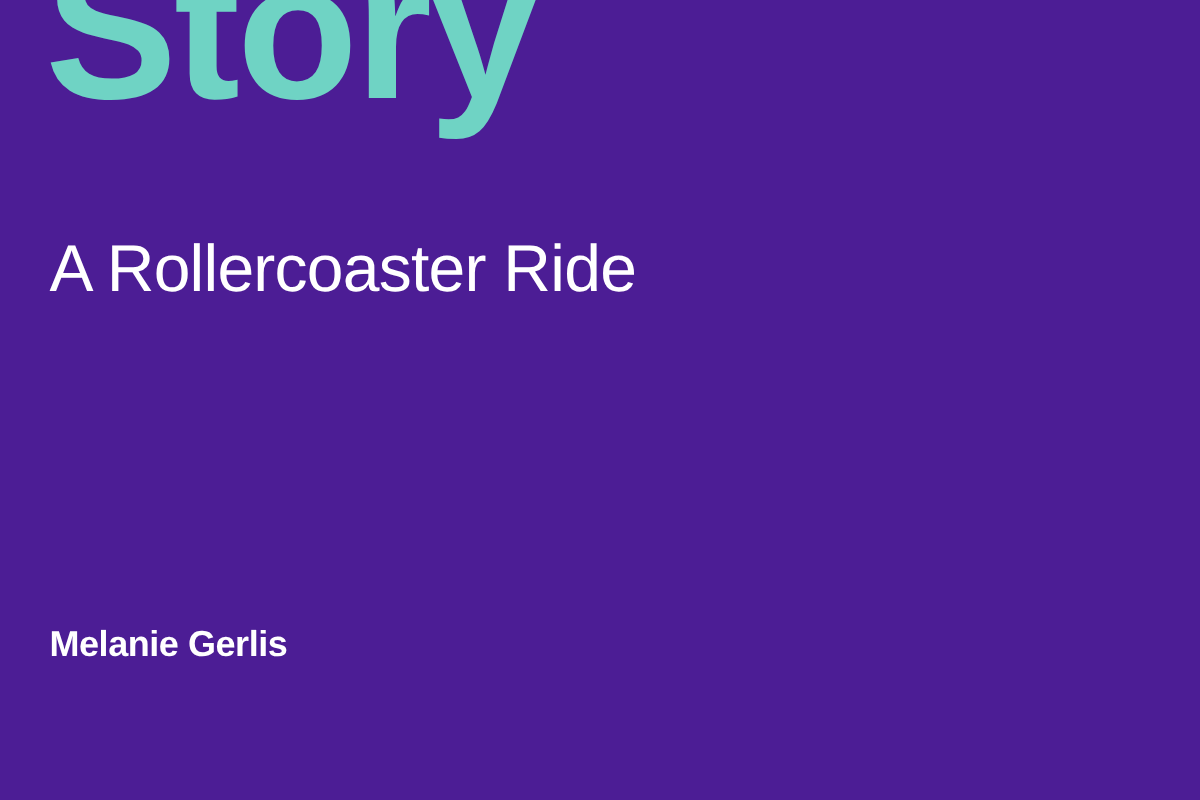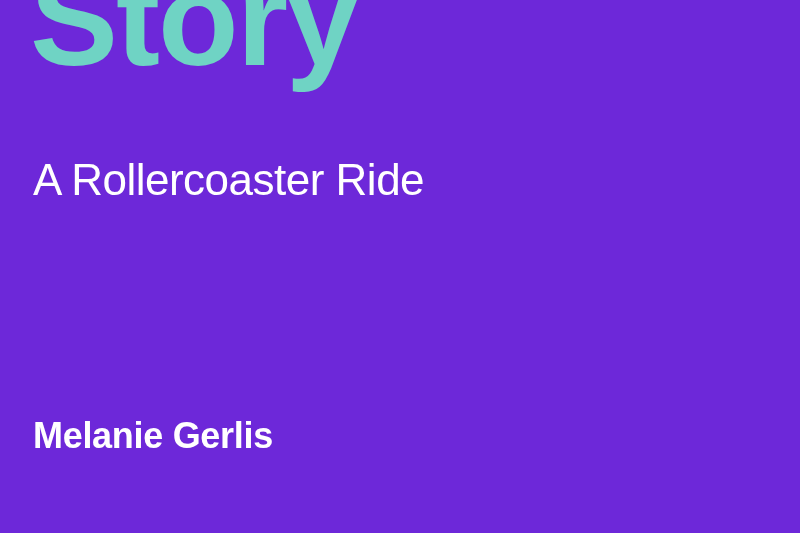--- a/index.html
+++ b/index.html
@@ -12,21 +12,21 @@
     width: 800px;
     height: 533px;
     overflow: hidden;
     font-family: "Liberation Sans", sans-serif;
   }
 
   .cover {
     position: relative;
     width: 800px;
     height: 533px;
-    background: #6d28d9;
+    background: #4c1d95;
     overflow: hidden;
   }
 
   
   .title-clip {
     position: absolute;
     left: 0;
     top: 0;
     width: 800px;
     height: 110px;
@@ -60,21 +60,21 @@
     color: #ffffff;
     white-space: nowrap;
   }
 
   .book-author {
     position: absolute;
     left: 33px;
     top: 418px;
     margin: 0;
     font-family: "Liberation Sans", sans-serif;
-    font-size: 36px;
+    font-size: 24px;
     font-weight: bold;
     line-height: 1;
     letter-spacing: -0.3px;
     color: #ffffff;
     white-space: nowrap;
   }
 </style>
 </head>
 <body>
 

